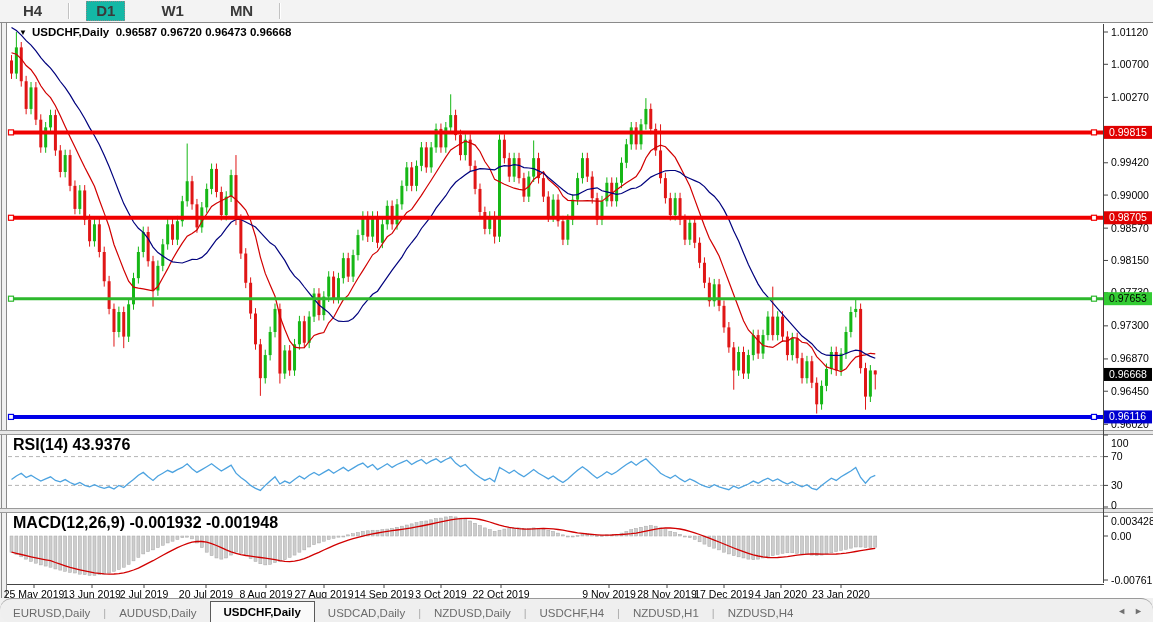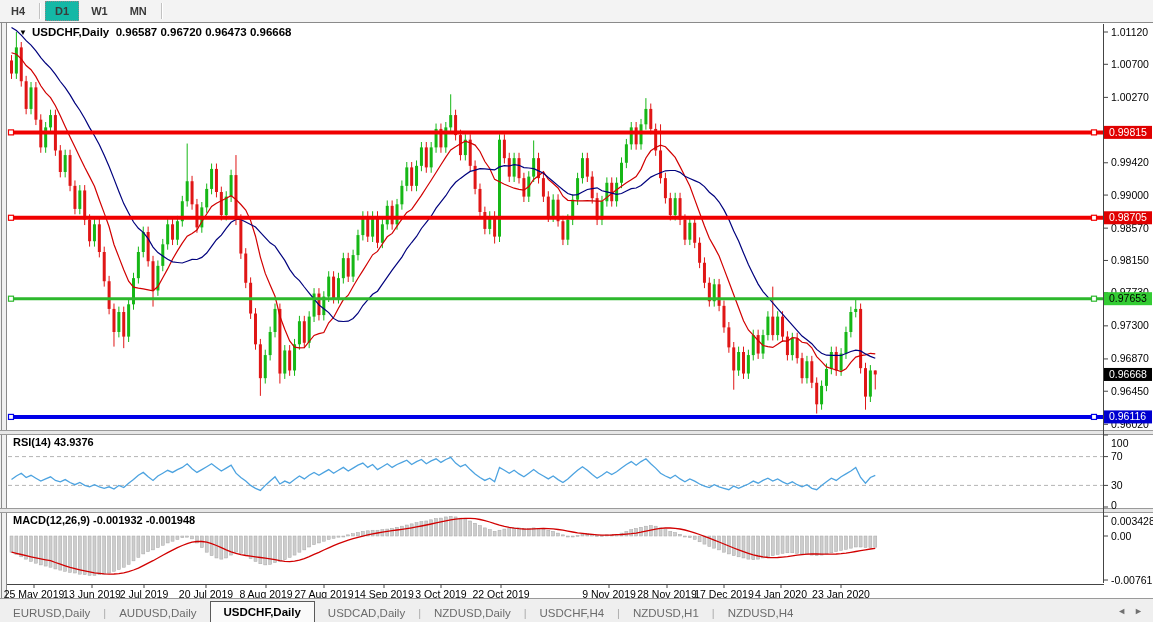--- a/index.html
+++ b/index.html
@@ -1,29 +1,29 @@
 <!DOCTYPE html>
 <html><head>
 <meta charset="utf-8">
 <style>
   html,body{margin:0;padding:0;background:#f0f0f0;width:1153px;height:622px;overflow:hidden;
     font-family:"Liberation Sans","DejaVu Sans",sans-serif;-webkit-font-smoothing:antialiased;}
   .toolbar{position:absolute;left:0;top:0;width:1153px;height:22px;background:#f3f3f3;
     border-bottom:1px solid #9a9a9a;display:flex;align-items:center;}
-  .tfbtn{height:18px;line-height:18px;padding:0 9px;margin:1px 1px;font-size:11px;font-weight:bold;
+  .tfbtn{height:18px;line-height:18px;padding:0 9px;margin:1px 13px;font-size:15px;font-weight:bold;
     color:#3a3a3a;cursor:default;border:1px solid transparent;}
   .tfbtn.active{background:#14b8a6;border:1px dotted #8a8a8a;}
   .tfsep{width:1px;height:16px;background:#c2c2c2;border-right:1px solid #ffffff;margin:0 3px;}
   .chartwin{position:absolute;left:0;top:22px;width:1153px;height:576px;background:#ffffff;}
   .overlay{position:absolute;z-index:5;white-space:nowrap;color:#000;}
   .title{left:19px;top:4px;font-size:11.5px;font-weight:bold;}
   .title .dd{display:inline-block;font-size:8px;vertical-align:1px;margin-right:5px;}
-  .indlabel{font-size:11px;font-weight:bold;}
+  .indlabel{font-size:16px;font-weight:bold;}
   .tabbar{position:absolute;left:0;top:598px;width:1153px;height:24px;background:#efefef;
-    border-top:1px solid #9a9a9a;display:flex;align-items:flex-end;}
+    border-top:1px solid #9a9a9a;display:flex;align-items:flex-end;border-radius:12px;}
   .tab{height:20px;line-height:20px;padding:0 13px;font-size:11.5px;color:#6b6b6b;cursor:default;}
   .tab.active{background:#fafafa;border:1px solid #5a5a5a;border-bottom:none;height:21px;
     color:#000;font-weight:bold;}
   .tsep{color:#aaa;font-size:11px;line-height:20px;}
   .arrows{margin-left:auto;margin-right:10px;display:flex;gap:8px;align-items:center;height:24px;}
   .arr{color:#707070;font-size:9px;cursor:default;}
   svg text{font-family:"Liberation Sans","DejaVu Sans",sans-serif;}
 </style>
 </head>
 <body>

